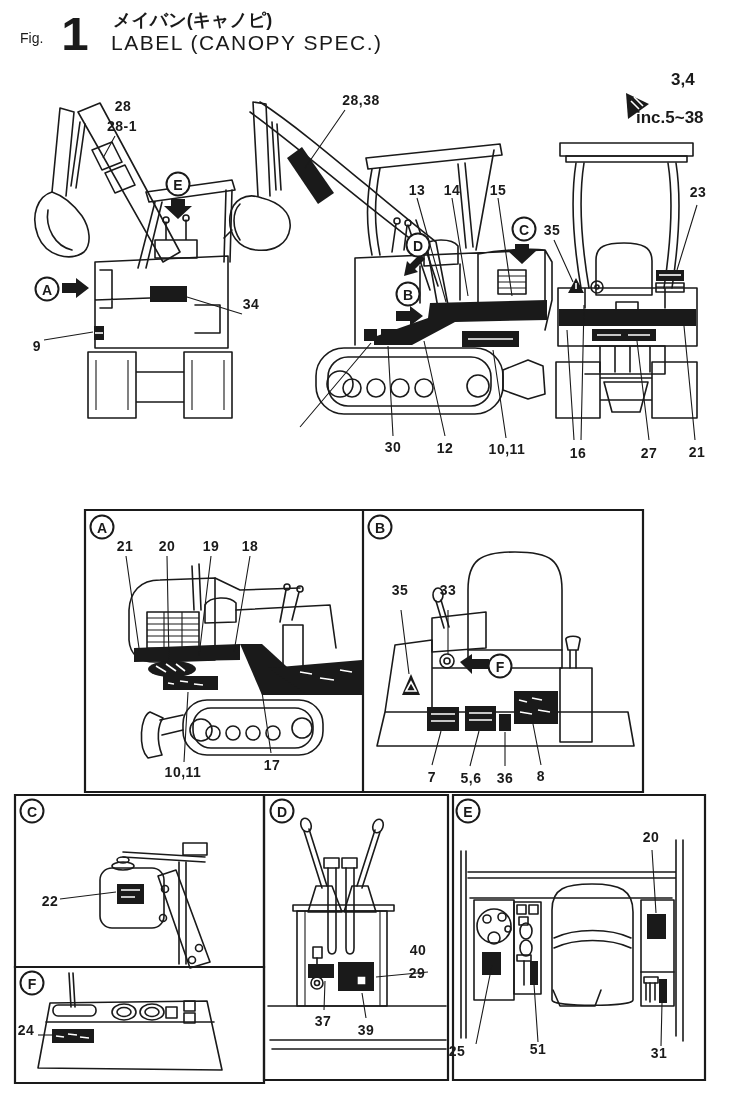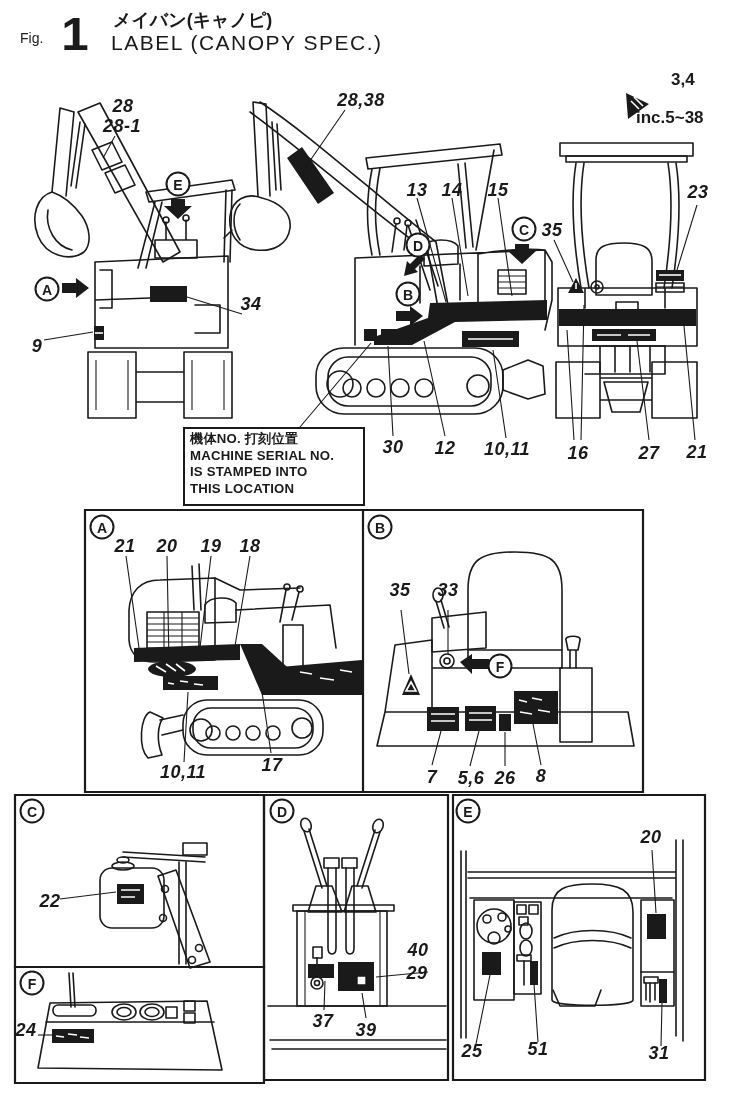--- a/index.html
+++ b/index.html
@@ -6,21 +6,21 @@
   .page{position:relative;width:736px;height:1108px;background:#ffffff;overflow:hidden;
         font-family:"Liberation Sans","DejaVu Sans",sans-serif;color:#1a1a1a;}
   svg.art{position:absolute;left:0;top:0;}
   svg.art *{vector-effect:non-scaling-stroke;}
   .ln{stroke:#1a1a1a;stroke-width:1.6;fill:none;stroke-linecap:round;stroke-linejoin:round;}
   .thin{stroke:#1a1a1a;stroke-width:1.1;fill:none;}
   .f{fill:#1a1a1a;stroke:none;}
   .wl{stroke:#ffffff;stroke-width:1.6;fill:none;}
   .frame{stroke:#1a1a1a;stroke-width:2.2;fill:none;}
   .txt{position:absolute;white-space:nowrap;}
-  .num{font-size:18px;font-weight:bold;transform:translate(-50%,-50%);letter-spacing:.5px;font-style:italic;}
+  .num{font-size:14px;font-weight:bold;transform:translate(-50%,-50%);letter-spacing:.5px;}
   .marker{position:absolute;width:25px;height:25px;border:2.4px solid #1a1a1a;border-radius:50%;
           display:flex;align-items:center;justify-content:center;font-size:14px;font-weight:bold;
           transform:translate(-50%,-50%);background:#fff;box-sizing:border-box;}
   .hdr-fig{left:20px;top:30px;font-size:14px;}
   .hdr-one{left:62px;top:6px;font-size:47px;font-weight:bold;transform:scaleX(1.05);}
   .hdr-jp{left:113px;top:8px;font-size:18px;font-weight:bold;}
   .hdr-en{left:111px;top:31px;font-size:21px;letter-spacing:1.5px;}
   .note34{left:626px;top:70px;font-size:17px;font-weight:bold;margin-left:45px;}
   .noteinc{left:636px;top:108px;font-size:17px;font-weight:bold;}
   .serialbox{position:absolute;left:183px;top:427px;width:168px;height:71px;border:2.2px solid #1a1a1a;
@@ -272,26 +272,20 @@
 </svg>
 
 <div class="txt hdr-fig">Fig.</div>
 <div class="txt hdr-one">1</div>
 <div class="txt hdr-jp">メイバン(キャノピ)</div>
 <div class="txt hdr-en">LABEL (CANOPY SPEC.)</div>
 
 <div class="txt note34">3,4</div>
 <div class="txt noteinc">inc.5~38</div>
 
-<div class="serialbox">
-  <div>機体NO. 打刻位置</div>
-  <div>MACHINE SERIAL NO.</div>
-  <div>IS STAMPED INTO</div>
-  <div>THIS LOCATION</div>
-</div>
 
 <div class="txt num" style="left:123px;top:106px">28</div>
 <div class="txt num" style="left:122px;top:126px">28-1</div>
 <div class="txt num" style="left:37px;top:346px">9</div>
 <div class="txt num" style="left:251px;top:304px">34</div>
 <div class="txt num" style="left:361px;top:100px">28,38</div>
 <div class="txt num" style="left:417px;top:190px">13</div>
 <div class="txt num" style="left:452px;top:190px">14</div>
 <div class="txt num" style="left:498px;top:190px">15</div>
 <div class="txt num" style="left:393px;top:447px">30</div>
@@ -321,27 +315,27 @@
 <div class="txt num" style="left:211px;top:546px">19</div>
 <div class="txt num" style="left:250px;top:546px">18</div>
 <div class="txt num" style="left:183px;top:772px">10,11</div>
 <div class="txt num" style="left:272px;top:765px">17</div>
 
 <div class="txt num" style="left:400px;top:590px">35</div>
 <div class="txt num" style="left:448px;top:590px">33</div>
 <div class="marker" style="left:500px;top:666px">F</div>
 <div class="txt num" style="left:432px;top:777px">7</div>
 <div class="txt num" style="left:471px;top:778px">5,6</div>
-<div class="txt num" style="left:505px;top:778px">26</div>
+<div class="txt num" style="left:505px;top:778px">36</div>
 <div class="txt num" style="left:541px;top:776px">8</div>
 
 <div class="txt num" style="left:50px;top:901px">22</div>
 <div class="txt num" style="left:418px;top:950px">40</div>
 <div class="txt num" style="left:417px;top:973px">29</div>
 <div class="txt num" style="left:323px;top:1021px">37</div>
 <div class="txt num" style="left:366px;top:1030px">39</div>
 <div class="txt num" style="left:651px;top:837px">20</div>
-<div class="txt num" style="left:472px;top:1051px">25</div>
+<div class="txt num" style="left:457px;top:1051px">25</div>
 <div class="txt num" style="left:538px;top:1049px">51</div>
 <div class="txt num" style="left:659px;top:1053px">31</div>
 <div class="txt num" style="left:26px;top:1030px">24</div>
 
 </div>
 
 </body></html>

